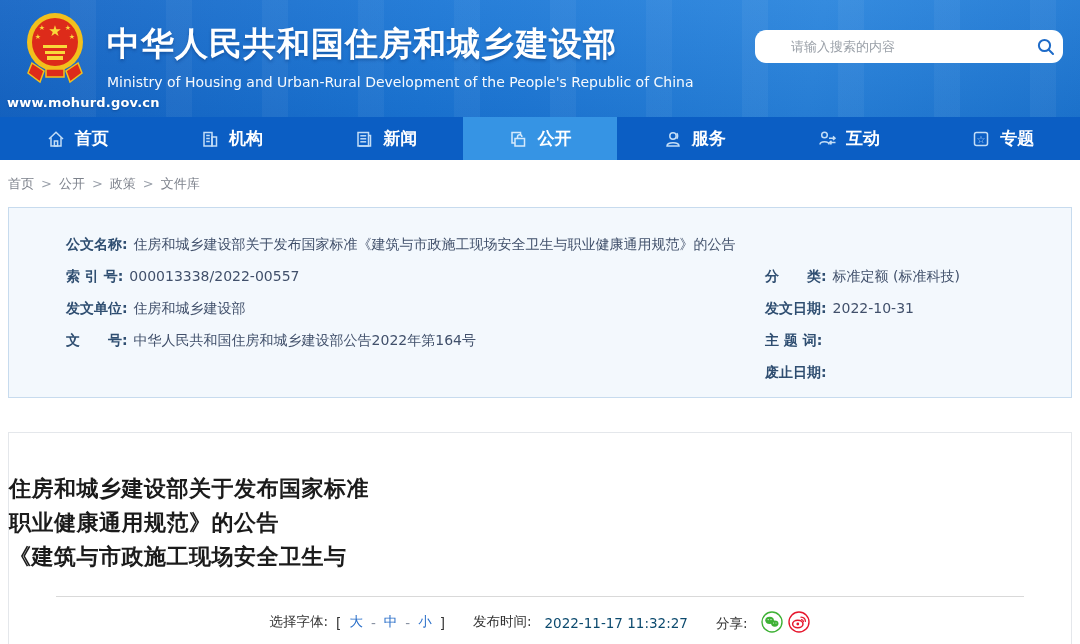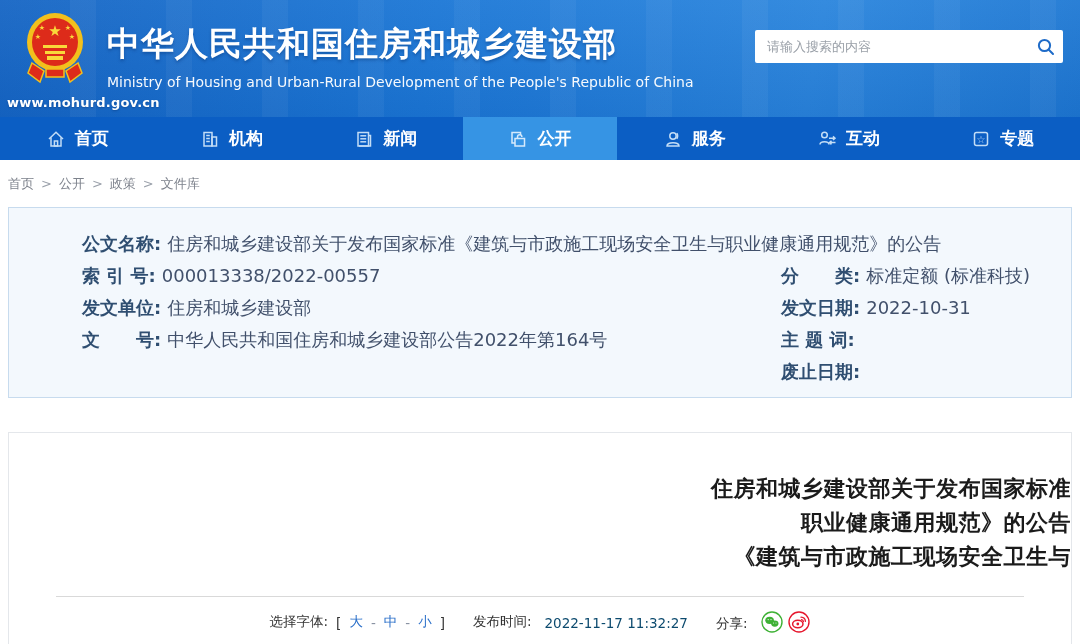--- a/index.html
+++ b/index.html
@@ -15,21 +15,21 @@
       linear-gradient(180deg, rgba(255,255,255,0.05), rgba(8,60,140,0.12));
     pointer-events:none; }
   .emblem-wrap { position:absolute; left:26px; top:9px; }
   .site-url { position:absolute; left:7px; top:95px; color:#fff; font-weight:bold;
     font-size:13px; letter-spacing:0.2px; text-shadow:0 1px 2px rgba(0,40,100,.4); }
   .header-titles { position:absolute; left:107px; top:22px; color:#fff; }
   .cn-title { font-size:33px; font-weight:bold; letter-spacing:1px;
     text-shadow:0 2px 3px rgba(0,40,100,.35); white-space:nowrap; }
   .en-title { font-size:14px; margin-top:7px; opacity:.96; white-space:nowrap; }
   .search { position:absolute; left:755px; top:30px; width:308px; height:33px;
-    background:#fff; border-radius:2px; display:flex; align-items:center; }
+    background:#fff; border-radius:11px; display:flex; align-items:center;padding-left:24px; }
   .search input { border:none; outline:none; flex:1; height:100%; padding:0 12px;
     font-size:13px; color:#333; background:transparent;
     font-family:"DejaVu Sans","Liberation Sans",sans-serif; }
   .search input::placeholder { color:#9aa0a8; }
   .search-btn { width:34px; height:100%; display:flex; align-items:center;
     justify-content:center; cursor:pointer; background:none; border:none; }
 
   
   .nav { display:flex; height:43px; background:#0b5ec4; }
   .nav-item { flex:1; display:flex; align-items:center; justify-content:center;
@@ -39,32 +39,32 @@
 
   
   .breadcrumb { height:47px; display:flex; align-items:center; padding-left:8px;
     font-size:13px; color:#7d828c; gap:7px; }
   .crumb { cursor:pointer; }
   .crumb-sep { color:#9aa0aa; }
 
   
   .meta-panel { margin:0 8px; background:#f3f8fd; border:1px solid #c7dbee;
     padding:26px 20px 16px 57px; height:191px; }
-  .meta-row { display:flex; margin-bottom:12px; font-size:18px; line-height:20px;margin-left:16px; }
+  .meta-row { display:flex; margin-bottom:12px; font-size:14px; line-height:20px; }
   .meta-label { color:#2f4e71; font-weight:bold; white-space:pre; margin-right:6px;
     flex-shrink:0; }
   .meta-value { color:#41506b; }
   .meta-cols { display:flex; }
   .meta-col-left { width:699px; }
   .meta-col-right { flex:1; }
 
   
   .article-box { margin:34px 8px 0; border:1px solid #e4e7eb; background:#fff;
     padding-top:39px; height:400px; }
-  .article-title { text-align:right; font-size:22px; font-weight:bold;
+  .article-title { text-align:left; font-size:22px; font-weight:bold;
     color:#1b1b1b; line-height:34px; letter-spacing:0.5px; }
   .divider { margin:22px 47px 0; border-top:1px solid #d9d9d9; height:0; }
   .toolbar { display:flex; justify-content:center; align-items:center;
     margin-top:14px; font-size:13.5px; color:#333; }
   .tb-group { display:flex; align-items:flex-end; gap:8px; }
   .tb-gap { width:28px; }
   .fs-link { color:#2a6fc9; cursor:pointer; }
   .fs-dash { color:#8a93a3; }
   .tb-time { color:#0c4a6e; margin-left:5px; }
   .share-icons { display:flex; gap:5px; margin-left:6px; }

